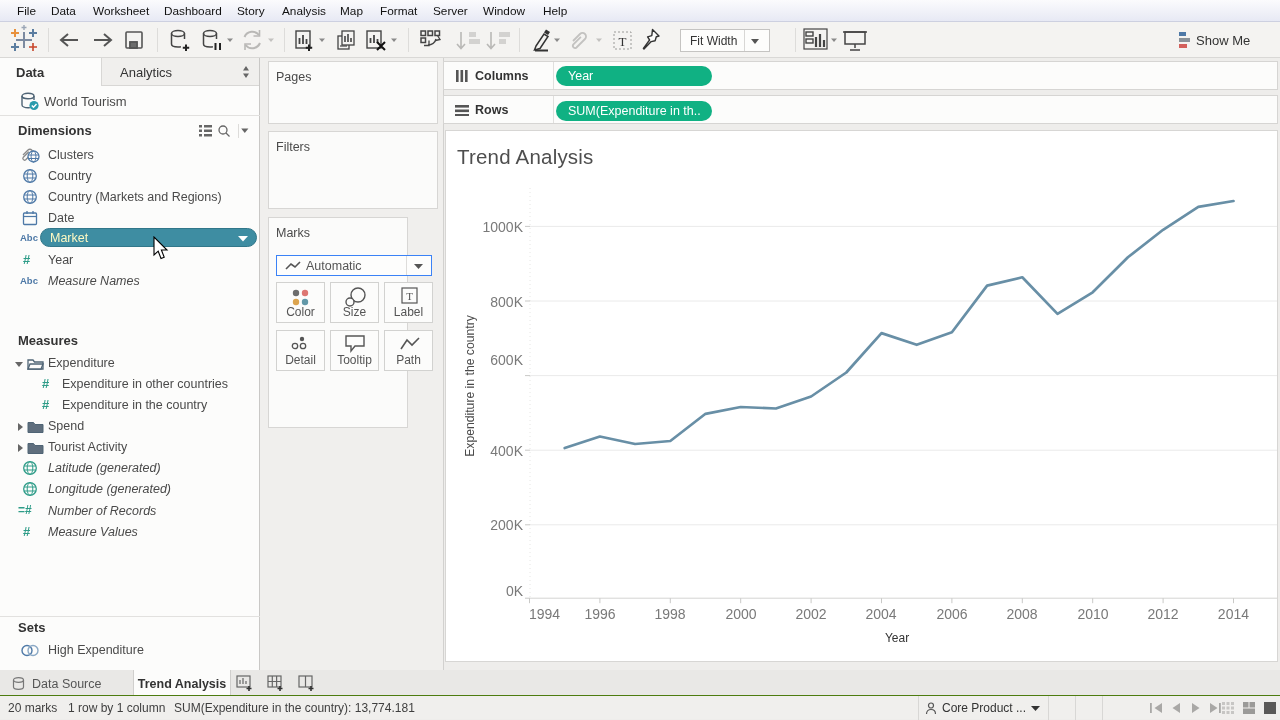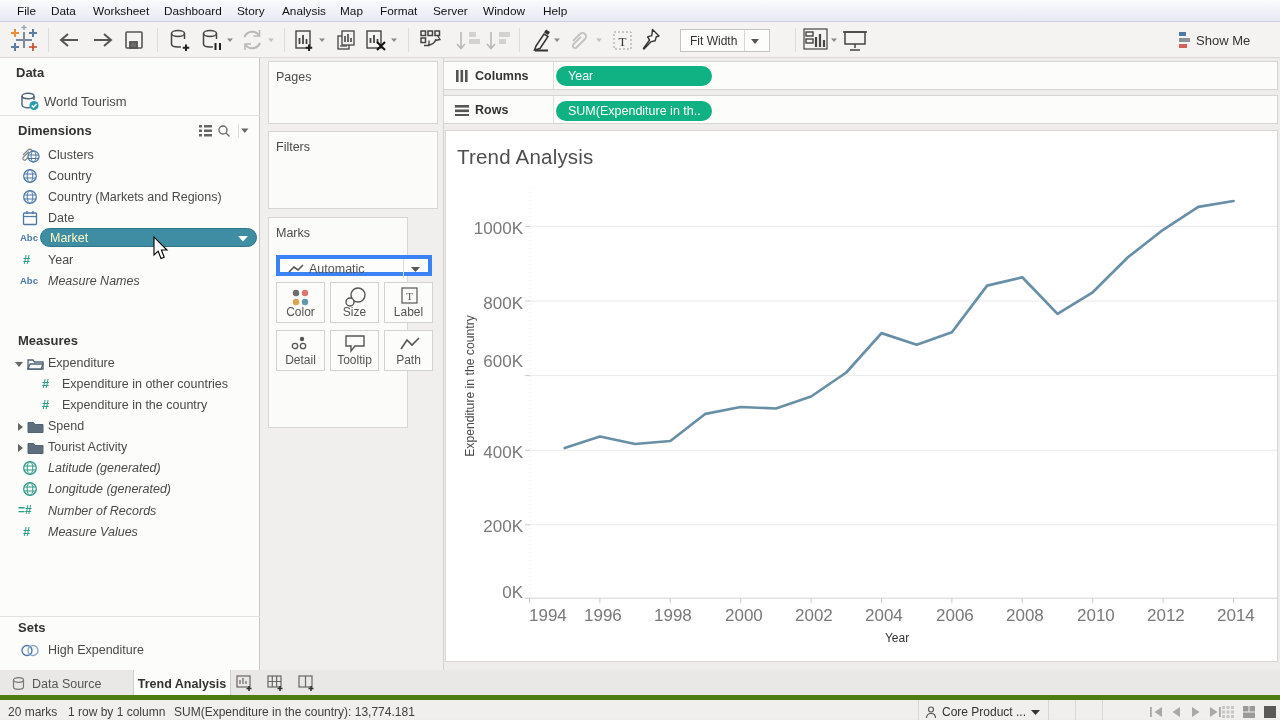--- a/index.html
+++ b/index.html
@@ -40,26 +40,26 @@
   
   .shelfrow { position:absolute; background:#fcfcfb; border:1px solid #d6d5d3; }
   .shelflabel { position:absolute; font-size:12.5px; color:#333;font-weight:bold; }
   .pill { position:absolute; width:156px; height:20px; border-radius:10px;
     background:#10b183; color:#fff; font-size:12.5px; line-height:20px;
     padding-left:12px; }
 
   
   #chartcard { left:445px; top:130px; width:833px; height:532px; background:#fff;
     border:1px solid #d7d6d4; }
-  .ticklabel { position:absolute; font-size:17px; color:#797979; }
+  .ticklabel { position:absolute; font-size:14px; color:#797979; }
 
   
   #tabsbar { left:0; top:670px; width:1280px; height:25px; background:#e9e8e6; }
   #statusbar { left:0; top:695px; width:1280px; height:24px; background:#f0efed;
-    border-top:5px solid #4d7c0f; font-size:12px; color:#3f3f3f; }
+    border-top:1px solid #4d7c0f; font-size:12px; color:#3f3f3f; }
 </style>
 </head>
 <body>
 <div id="app">
 
   <div class="abs" id="menubar">
     <span style="left:8px">File</span>
     <span style="left:42px">Data</span>
     <span style="left:84px">Worksheet</span>
     <span style="left:155px">Dashboard</span>
@@ -214,20 +214,26 @@
         </svg>
     </div>
     <span style="position:absolute;left:1196px;top:11px;font-size:13px;color:#333">Show Me</span>
   </div>
 
   <div class="abs" id="leftpanel">
 
     <div class="ptab" style="left:0;width:101px;background:#fcfcfb;font-weight:bold;">
         <span style="position:absolute;left:16px;top:7px">Data</span>
       </div>
+    <div class="ptab" style="left:101px;width:158px;background:#f0efed;border-left:1px solid #d8d7d5;border-bottom:1px solid #d8d7d5;">
+        <span style="position:absolute;left:18px;top:7px">Analytics</span>
+      <svg width="8" height="12" style="position:absolute;right:9px;top:8px">
+          <path d="M4 0 L7 4.5 H1 Z M4 12 L1 7.5 H7 Z" fill="#666"></path>
+        </svg>
+    </div>
 
     <svg width="20" height="20" style="position:absolute;left:20px;top:34px">
       <ellipse cx="8" cy="4" rx="6" ry="2.8" fill="none" stroke="#4f6475" stroke-width="1.4"></ellipse>
       <path d="M2 4 V13 c0 1.5 2.7 2.8 6 2.8 .6 0 1.3-.1 1.9-.2 M14 4 V8" fill="none" stroke="#4f6475" stroke-width="1.4"></path>
       <circle cx="14" cy="13.5" r="4.6" fill="#2a9bac"></circle>
       <path d="M11.8 13.5 l1.7 1.7 3-3.2" stroke="#fff" stroke-width="1.4" fill="none"></path>
     </svg>
     <div class="item" style="left:44px;top:36px;font-size:13px;">World Tourism</div>
     <div style="position:absolute;left:0;top:57px;width:260px;height:1px;background:#e2e1df"></div>
 
@@ -361,21 +367,21 @@
   <div class="abs" id="midpanel">
     <div class="card" style="left:8px;top:73px;width:170px;height:78px">
       <div class="cardtitle">Filters</div>
     </div>
     <div class="card" style="left:8px;top:3px;width:170px;height:63px">
       <div class="cardtitle">Pages</div>
     </div>
     <div class="card" style="left:8px;top:159px;width:140px;height:211px">
       <div class="cardtitle">Marks</div>
 
-      <div style="position:absolute;left:7px;top:37px;width:156px;height:21px;background:#fdfdfc;border:4px solid #3b82f6">
+      <div style="position:absolute;left:7px;top:37px;width:156px;height:21px;background:#fdfdfc;border:1px solid #3b82f6">
         <svg width="16" height="10" style="position:absolute;left:8px;top:5px">
             <path d="M1 8 L6 3 L10 6 L15 1" fill="none" stroke="#555" stroke-width="1.6"></path>
           </svg>
         <span style="position:absolute;left:29px;top:3px;font-size:12.5px;color:#555">Automatic</span>
         <div style="position:absolute;right:24px;top:0;width:1px;height:19px;background:#dddcda"></div>
         <svg width="12" height="8" style="position:absolute;right:6px;top:7px">
             <path d="M1 1 l4.5 5 4.5-5 z" fill="#555"></path>
           </svg>
       </div>
 

